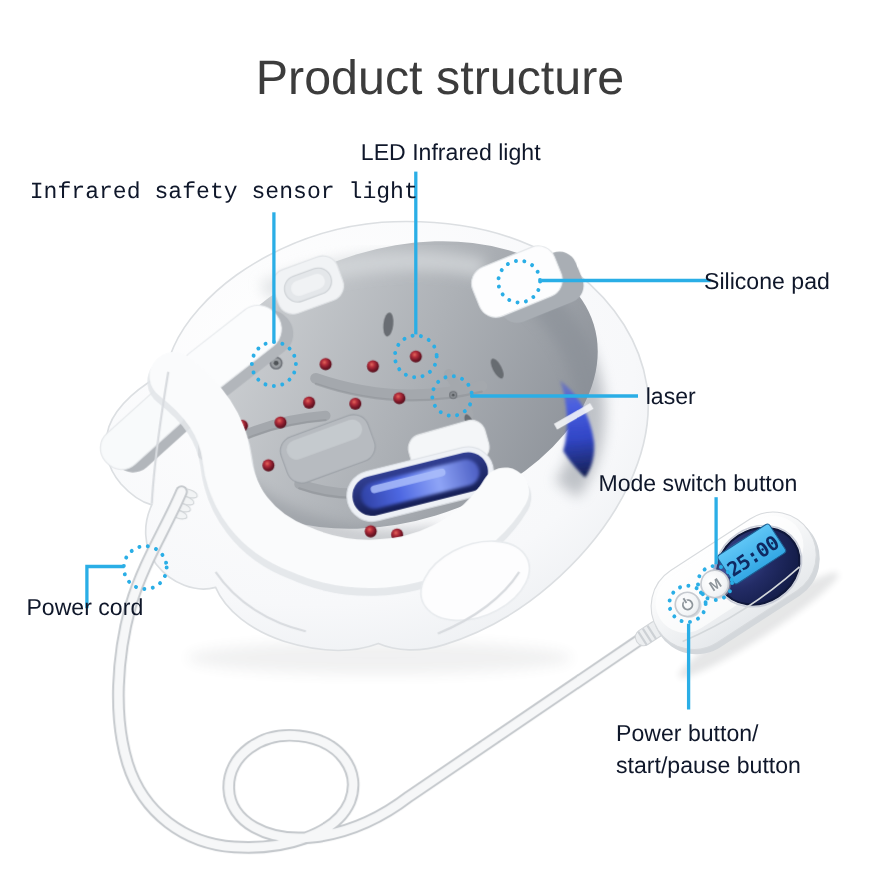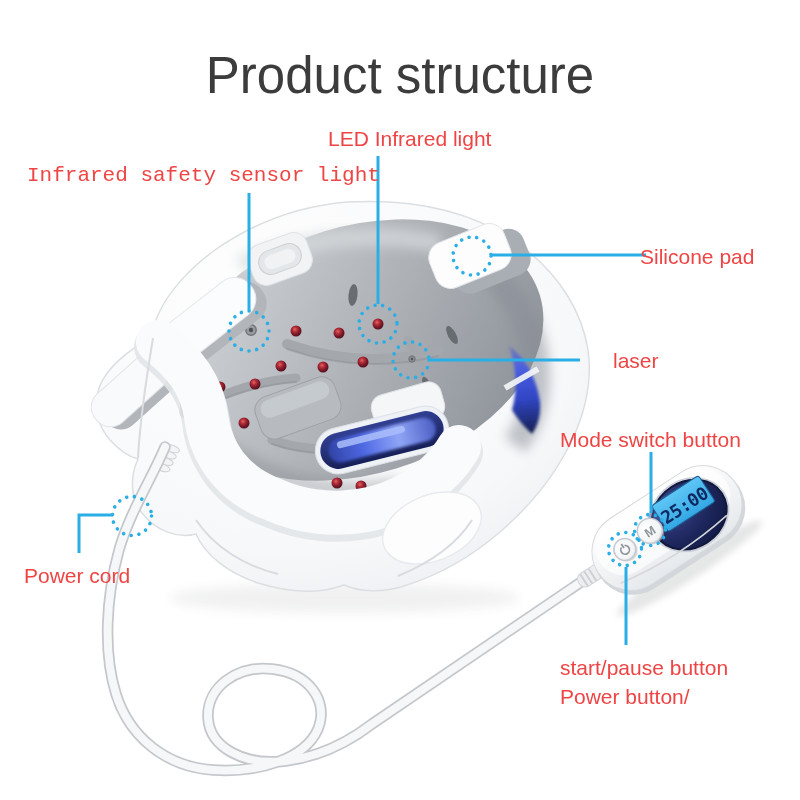--- a/index.html
+++ b/index.html
@@ -1,27 +1,27 @@
 <!DOCTYPE html>
 <html><head>
 <meta charset="utf-8">
 <style>
   html,body{margin:0;padding:0;background:#ffffff;}
   .stage{position:relative;width:800px;height:800px;background:#ffffff;overflow:hidden;
          font-family:"Liberation Sans",sans-serif;}
   .stage svg{position:absolute;left:0;top:0;}
   .title{position:absolute;left:0;top:46px;width:100%;text-align:center;
-         font-size:51px;font-weight:400;color:#3c3c3c;letter-spacing:0px;}
-  .label{position:absolute;font-size:21px;line-height:26px;color:#ef4444;white-space:nowrap;}
+         font-size:44px;font-weight:400;color:#3c3c3c;letter-spacing:0px;}
+  .label{position:absolute;font-size:21px;line-height:26px;color:#0f172a;white-space:nowrap;}
   .lbl-led{left:328px;top:126px;}
   .lbl-sensor{left:27px;top:163px;font-family:Liberation Mono, monospace;}
   .lbl-silicone{left:640px;top:244px;}
-  .lbl-laser{left:587px;top:348px;margin-left:26px;}
-  .lbl-mode{left:544px;top:427px;margin-left:16px;}
-  .lbl-cord{left:24px;top:563px;text-align:right;}
+  .lbl-laser{left:587px;top:348px;}
+  .lbl-mode{left:544px;top:427px;}
+  .lbl-cord{left:24px;top:540px;text-align:right;}
   .lbl-power{left:560px;top:653px;line-height:29px;}
 </style>
 </head>
 <body>
 
 <div class="stage">
 
 <svg width="800" height="800" viewBox="0 0 800 800">
   <defs>
     <radialGradient id="gShell" cx="38%" cy="30%" r="85%">
@@ -292,17 +292,17 @@
 </svg>
 
 <div class="title">Product structure</div>
 <div class="label lbl-led">LED Infrared light</div>
 <div class="label lbl-sensor">Infrared safety sensor light</div>
 <div class="label lbl-silicone">Silicone pad</div>
 <div class="label lbl-laser">laser</div>
 <div class="label lbl-mode">Mode switch button</div>
 <div class="label lbl-cord">Power cord</div>
 <div class="label lbl-power">
+  <div>Power button/</div>
   <div>start/pause button</div>
-  <div>Power button/</div>
 </div>
 
 </div>
 
 </body></html>

